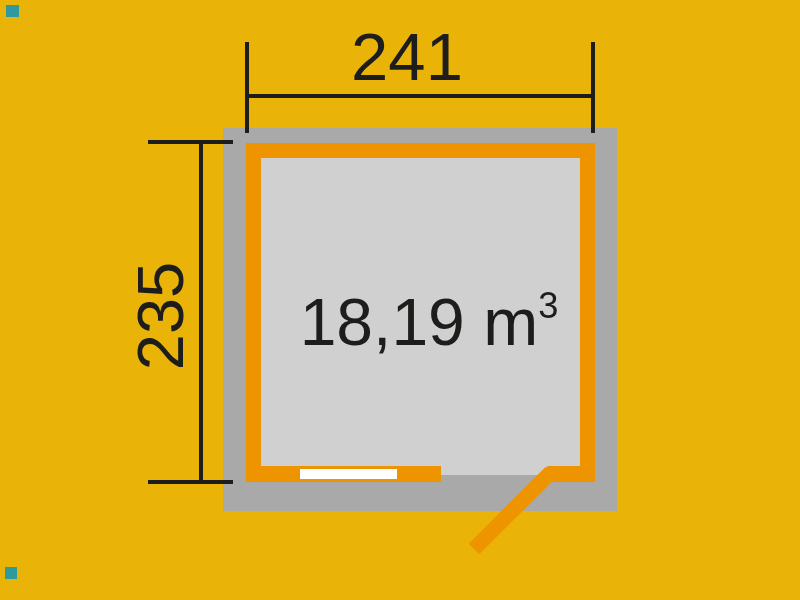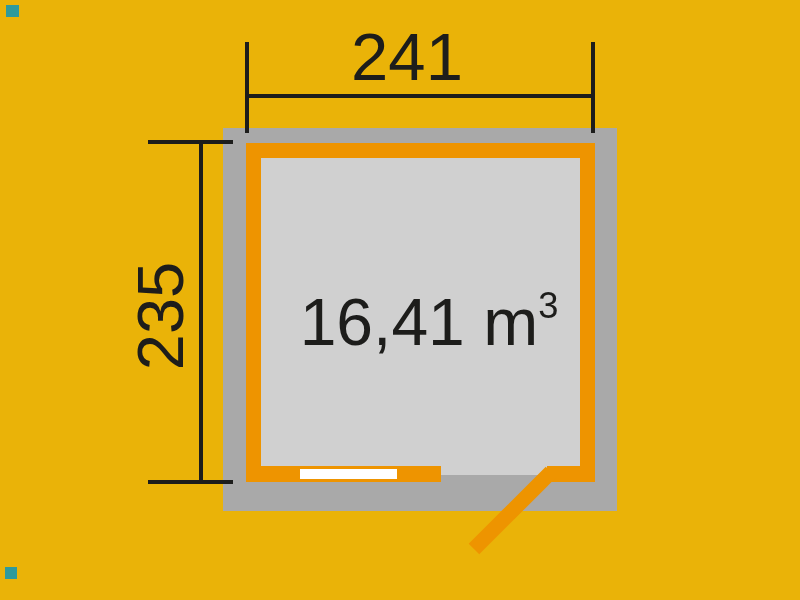--- a/index.html
+++ b/index.html
@@ -52,15 +52,15 @@
 
   <div class="abs dline ext-left"></div>
   <div class="abs dline ext-right"></div>
   <div class="abs dline dim-top"></div>
   <div class="abs dline vline-left"></div>
   <div class="abs dline tick-top"></div>
   <div class="abs dline tick-bottom"></div>
 
   <div class="abs lbl lbl-width">241</div>
   <div class="abs lbl lbl-height">235</div>
-  <div class="abs lbl lbl-volume"><span>16,41 m</span><span class="sup">3</span></div>
+  <div class="abs lbl lbl-volume"><span>18,19 m</span><span class="sup">3</span></div>
 
 </div>
 
 </body></html>

